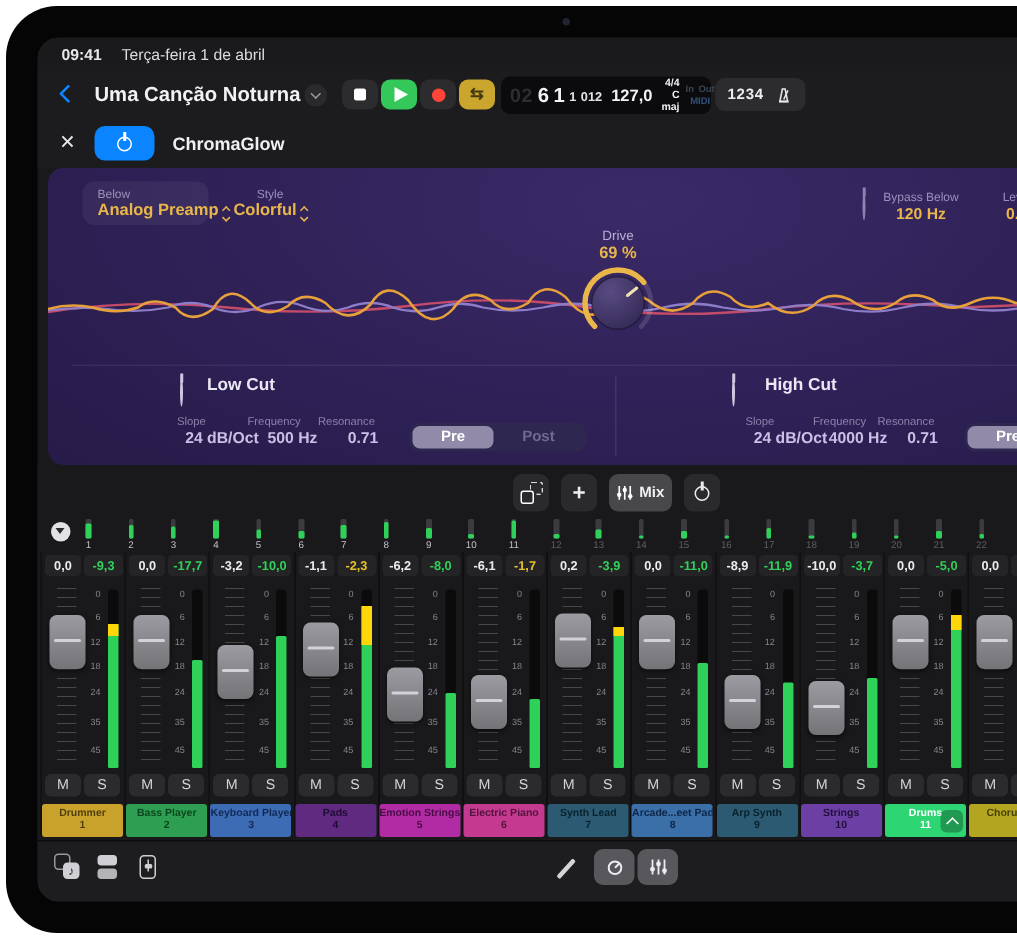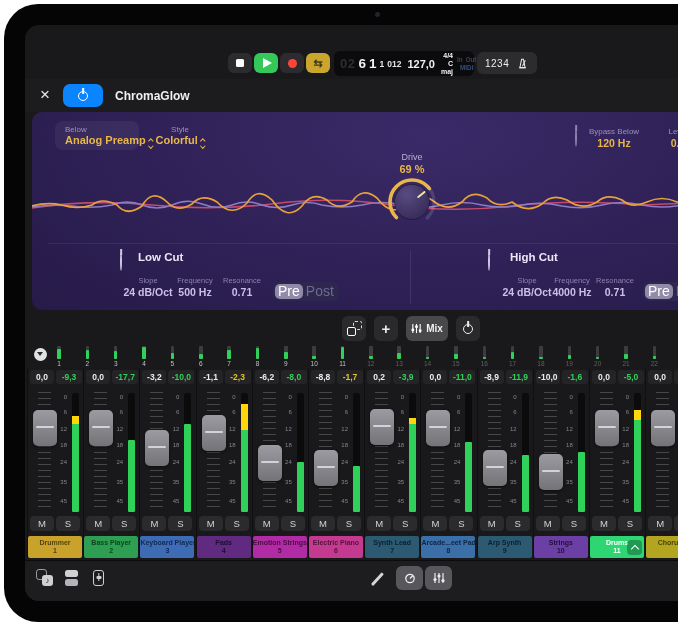--- a/index.html
+++ b/index.html
@@ -33,44 +33,44 @@
   .lcd .sep{width:1px;height:15px;background:#2a2a2e}
   .lcd .tempo{font-size:11px;font-weight:bold}
   .lcd .col{display:flex;flex-direction:column;line-height:8px;text-align:right}
   .lcd .col span{font-size:7px;font-weight:bold}
   .lcd .io{display:flex;flex-direction:column;line-height:7.5px;text-align:center;margin-left:1px}
   .lcd .io .row{display:flex;gap:3px}
   .lcd .io span{font-size:6.3px;font-weight:bold;color:#3b4654}
   .lcd .io .midi{color:#31527a}
   .countgrp{position:absolute;left:452px;top:27px;height:22px;background:#2c2c2e;border-radius:6px;
     display:flex;align-items:center;gap:7px;padding:0 8px;color:#ececf0}
-  .countgrp .cnum{font-size:10px;font-weight:normal;letter-spacing:.5px}
+  .countgrp .cnum{font-size:10px;font-weight:bold;letter-spacing:.5px}
   
   .plughead{position:absolute;left:0;top:54px;width:100%;height:33px;background:#1c1c1e}
   .closex{position:absolute;left:15px;top:5px;font-size:17px;color:#e8e8ea;line-height:22px}
   .pwrbtn{position:absolute;left:38px;top:5px;width:40px;height:23px;background:#0a84ff;border-radius:7px;display:flex;align-items:center;justify-content:center;color:#fff}
   .plugtitle{position:absolute;left:90px;top:10px;font-size:12px;font-weight:bold;color:#f0f0f2}
   .pwr{position:relative;width:10px;height:10px;border:1.7px solid currentColor;border-radius:50%}
   .pwr::after{content:'';position:absolute;left:50%;top:-4px;transform:translateX(-50%);width:1.7px;height:6px;background:currentColor}
   
   .panel{position:absolute;left:7px;top:87px;width:680px;height:198px;border-radius:10px 0 0 10px;overflow:hidden;
     background:radial-gradient(900px 420px at 58% 12%, #3a2a68 0%, #2b1e50 45%, #231843 72%, #1d1339 100%)}
   .plabel{position:absolute;font-size:8px;color:#9b90bc;text-align:center}
   .pvalue{position:absolute;font-size:11px;font-weight:bold;color:#e9b64a;text-align:center;white-space:nowrap}
   .modelchip{position:absolute;left:23px;top:9px;width:84px;height:29px;background:rgba(255,255,255,.055);border-radius:8px}
   .stepper{display:inline-flex;flex-direction:column;gap:1px;margin-left:3px;vertical-align:1px}
   .stepper i{display:block;width:3.6px;height:3.6px;border:0 solid #e9b64a}
   .stepper .u{border-left-width:1.3px;border-top-width:1.3px;transform:rotate(45deg)}
   .stepper .d{border-right-width:1.3px;border-bottom-width:1.3px;transform:rotate(45deg)}
   .dimpwr{position:absolute;color:#8d82b0}
   .sectitle{position:absolute;font-size:11.5px;font-weight:bold;color:#ece7f5;white-space:nowrap}
-  .seclabel{position:absolute;font-size:7.5px;color:#8d82ac;text-align:center;width:60px;margin-left:-30px}
+  .seclabel{position:absolute;font-size:7.5px;color:#8d82ac;text-align:left;width:60px;margin-left:-30px}
   .secvalue{position:absolute;font-size:10.5px;font-weight:bold;color:#cbbfe8;text-align:center;width:70px;margin-left:-35px;white-space:nowrap}
   .seg{position:absolute;display:flex;background:#2e2750;border-radius:7px;padding:2px;height:19px}
-  .seg span{font-size:14px;font-weight:normal;padding:2px 3px;border-radius:5px;line-height:11px}
+  .seg span{font-size:10px;font-weight:bold;padding:2px 19px;border-radius:5px;line-height:11px}
   .seg .on{background:#918ba9;color:#fff}
   .seg .off{color:#6f6a8e}
   .hdiv{position:absolute;left:16px;top:131px;width:650px;height:1px;background:rgba(255,255,255,.07)}
   .vdiv{position:absolute;left:378px;top:139px;width:1px;height:53px;background:rgba(255,255,255,.09)}
   
   .mixer{position:absolute;left:0;top:285px;width:100%;height:291px;background:#19191b}
   .mxbtn{position:absolute;top:6px;height:25px;border:none;border-radius:6px;background:#2a2a2c;color:#fff;
     display:flex;align-items:center;justify-content:center;gap:4px;padding:0}
   .mxbtn.sel{background:#48484b}
   .plus{font-size:15px;color:#ececf0;line-height:1;font-weight:bold}
@@ -123,21 +123,32 @@
   .pencil{position:absolute;left:351px;top:10px;width:2.5px;height:16px;background:#d4d4d8;border-radius:1px;transform:rotate(42deg)}
   .rbtn{position:absolute;top:5px;width:27px;height:24px;border:none;border-radius:6px;background:#57575c;display:flex;align-items:center;justify-content:center;padding:0}
 </style>
 </head>
 <body>
 
 <div class="frame">
   <div class="camera"></div>
   <div class="screen">
 
-
+    <div class="statusbar">
+      <span class="t">09:41</span>
+      <span class="d">Terça-feira 1 de abril</span>
+    </div>
+
+    <div class="topbar">
+      <span class="chevback"></span>
+      <span class="songtitle">Uma Canção Noturna</span>
+      <span class="titlechev">
+          <i class="chevdn"></i>
+        </span>
+    </div>
     <button class="tbtn" style="left:203px">
         <span class="gstop"></span>
       </button>
     <button class="tbtn" style="left:229px;background:#34c759">
         <span class="gplay"></span>
       </button>
     <button class="tbtn" style="left:255px">
         <span class="grec"></span>
       </button>
     <button class="tbtn" style="left:281px;background:#caa62e">
@@ -561,21 +572,21 @@
               <span class="msbtn m">M</span>
               <span class="msbtn s">S</span>
             </div>
             <div class="nameblock" style="background: rgb(177, 43, 164); color: rgba(50, 5, 45, 0.8);">
               <span class="nline">Emotion Strings</span>
               <span class="nline">5</span>
             </div>
           </div>
           <div class="strip" style="left: 281px;">
             <div class="chiprow">
-              <span class="chip vol">-8,8</span>
+              <span class="chip vol">-6,1</span>
               <span class="chip peak" style="color: rgb(230, 194, 41); text-align: center;">-1,7</span>
             </div>
             <div class="fzone">
               <div class="ticks"></div>
               <span class="slab" style="top: 6px;">0</span>
               <span class="slab" style="top: 21px;">6</span>
               <span class="slab" style="top: 38px;">12</span>
               <span class="slab" style="top: 54px;">18</span>
               <span class="slab" style="top: 71px;">24</span>
               <span class="slab" style="top: 91px;">35</span>
@@ -676,21 +687,21 @@
               <span class="msbtn s">S</span>
             </div>
             <div class="nameblock" style="background: rgb(43, 90, 114); color: rgba(5, 28, 38, 0.9);">
               <span class="nline">Arp Synth</span>
               <span class="nline">9</span>
             </div>
           </div>
           <div class="strip" style="left: 505.8px;">
             <div class="chiprow">
               <span class="chip vol">-10,0</span>
-              <span class="chip peak" style="color: rgb(48, 209, 88);">-1,6</span>
+              <span class="chip peak" style="color: rgb(48, 209, 88);">-3,7</span>
             </div>
             <div class="fzone">
               <div class="ticks"></div>
               <span class="slab" style="top: 6px;">0</span>
               <span class="slab" style="top: 21px;">6</span>
               <span class="slab" style="top: 38px;">12</span>
               <span class="slab" style="top: 54px;">18</span>
               <span class="slab" style="top: 71px;">24</span>
               <span class="slab" style="top: 91px;">35</span>
               <span class="slab" style="top: 110px;">45</span>

